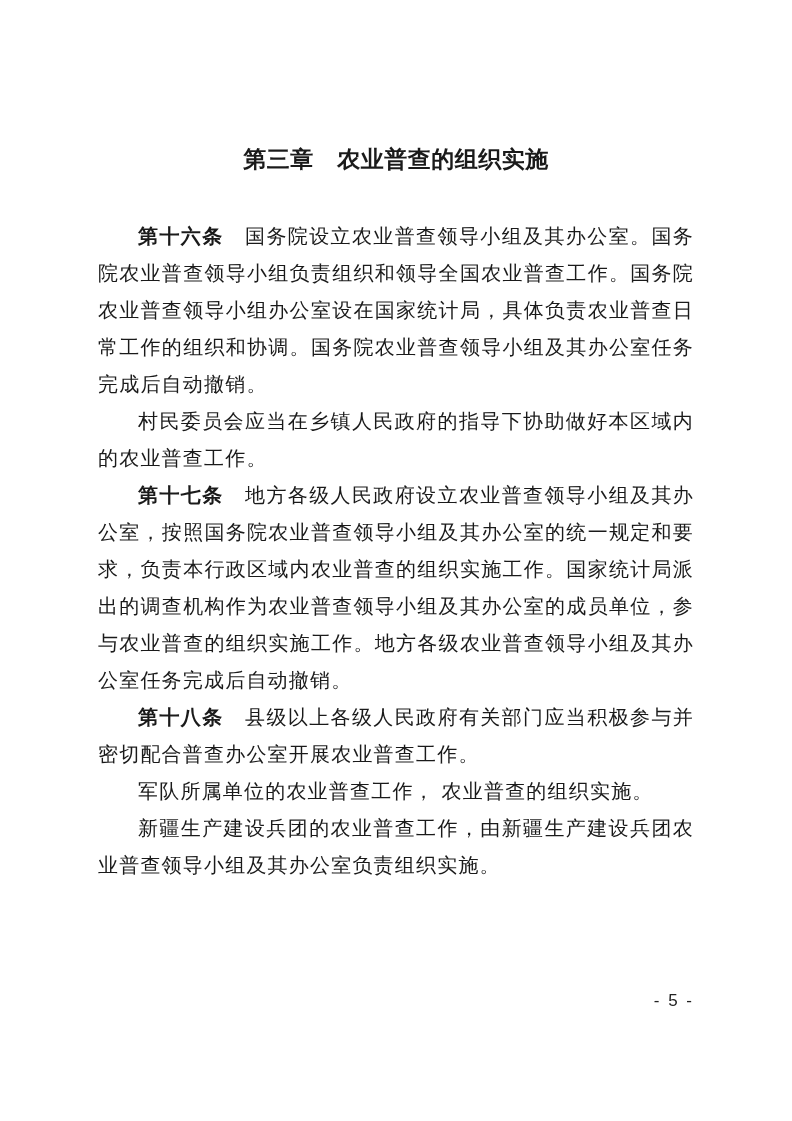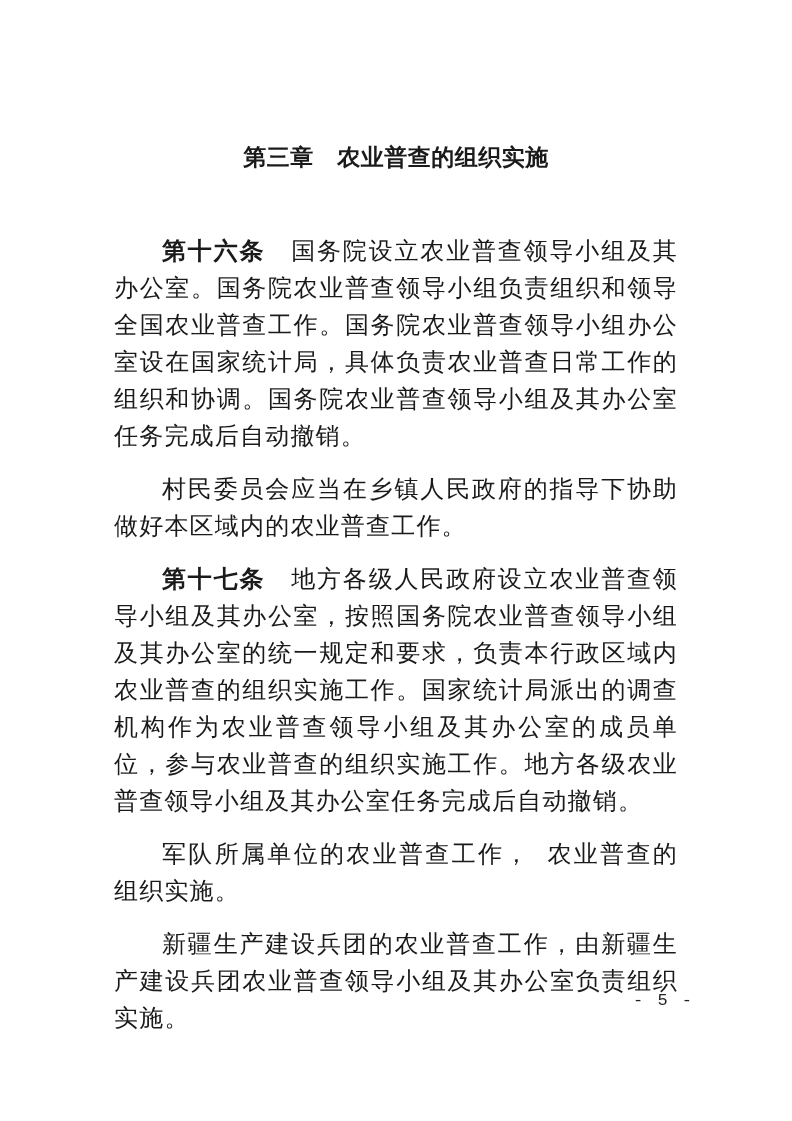--- a/index.html
+++ b/index.html
@@ -6,21 +6,21 @@
     margin: 0;
     padding: 0;
     background: #ffffff;
   }
   .page {
     position: relative;
     width: 732px;
     height: 1121px;
     background: #ffffff;
     color: #1a1a1a;
-    font-family: Liberation Mono, monospace;
+    font-family: Liberation Sans, sans-serif;
     overflow: hidden;
     box-sizing: border-box;
   }
   .chapter-title {
     position: absolute;
     top: 144px;
     left: 98px;
     width: 596px;
     margin: 0;
     text-align: center;
@@ -29,22 +29,22 @@
     font-weight: bold;
     letter-spacing: 0.5px;
   }
   .doc-body {
     position: absolute;
     top: 218px;
     left: 98px;
     width: 596px;
   }
   .para {
-    margin: 16px;
-    font-size: 24px;
+    margin: 0;
+    font-size: 20px;
     line-height: 37px;
     letter-spacing: 1.2px;
     text-align: justify;
     text-justify: inter-ideograph;
     text-indent: 2em;
   }
   .lead {
     font-weight: bold;
   }
   
@@ -71,20 +71,21 @@
   <h1 class="chapter-title">第三章　农业普查的组织实施</h1>
 
   <div class="doc-body">
 
     <p class="para"><span class="lead">第十六条</span><span class="ptext">国务院设立农业普查领导小组及其办公室。国务院农业普查领导小组负责组织和领导全国农业普查工作。国务院农业普查领导小组办公室设在国家统计局，具体负责农业普查日常工作的组织和协调。国务院农业普查领导小组及其办公室任务完成后自动撤销。</span></p>
 
     <p class="para"><span class="lead"></span><span class="ptext">村民委员会应当在乡镇人民政府的指导下协助做好本区域内的农业普查工作。</span></p>
 
     <p class="para"><span class="lead">第十七条</span><span class="ptext">地方各级人民政府设立农业普查领导小组及其办公室，按照国务院农业普查领导小组及其办公室的统一规定和要求，负责本行政区域内农业普查的组织实施工作。国家统计局派出的调查机构作为农业普查领导小组及其办公室的成员单位，参与农业普查的组织实施工作。地方各级农业普查领导小组及其办公室任务完成后自动撤销。</span></p>
 
+    <p class="para"><span class="lead">第十八条</span><span class="ptext">县级以上各级人民政府有关部门应当积极参与并密切配合普查办公室开展农业普查工作。</span></p>
 
     <p class="para"><span class="lead"></span><span class="ptext">军队所属单位的农业普查工作， 农业普查的组织实施。</span></p>
 
     <p class="para"><span class="lead"></span><span class="ptext">新疆生产建设兵团的农业普查工作，由新疆生产建设兵团农业普查领导小组及其办公室负责组织实施。</span></p>
 
   </div>
 
   <div class="page-number">- 5 -</div>
 
 </div>

